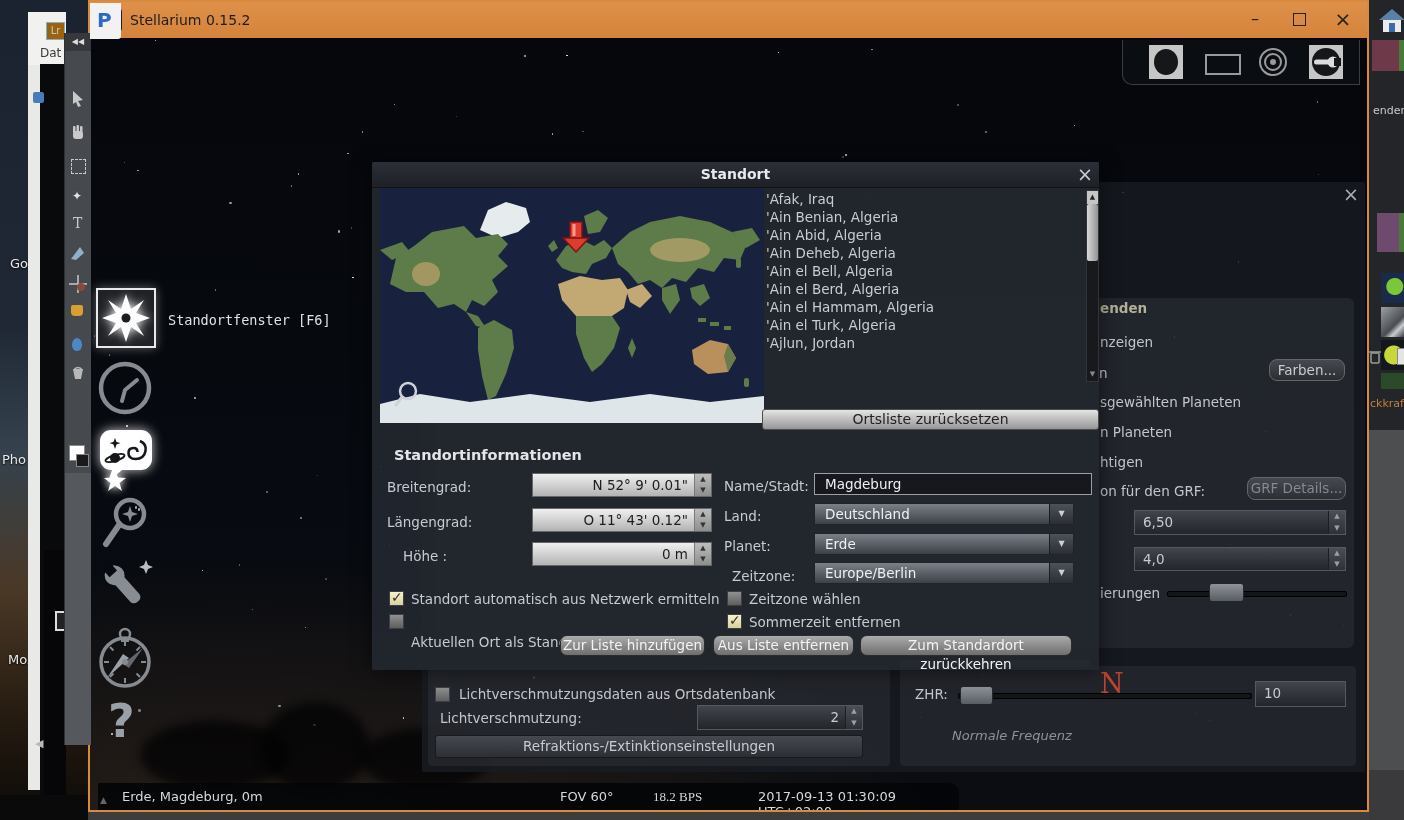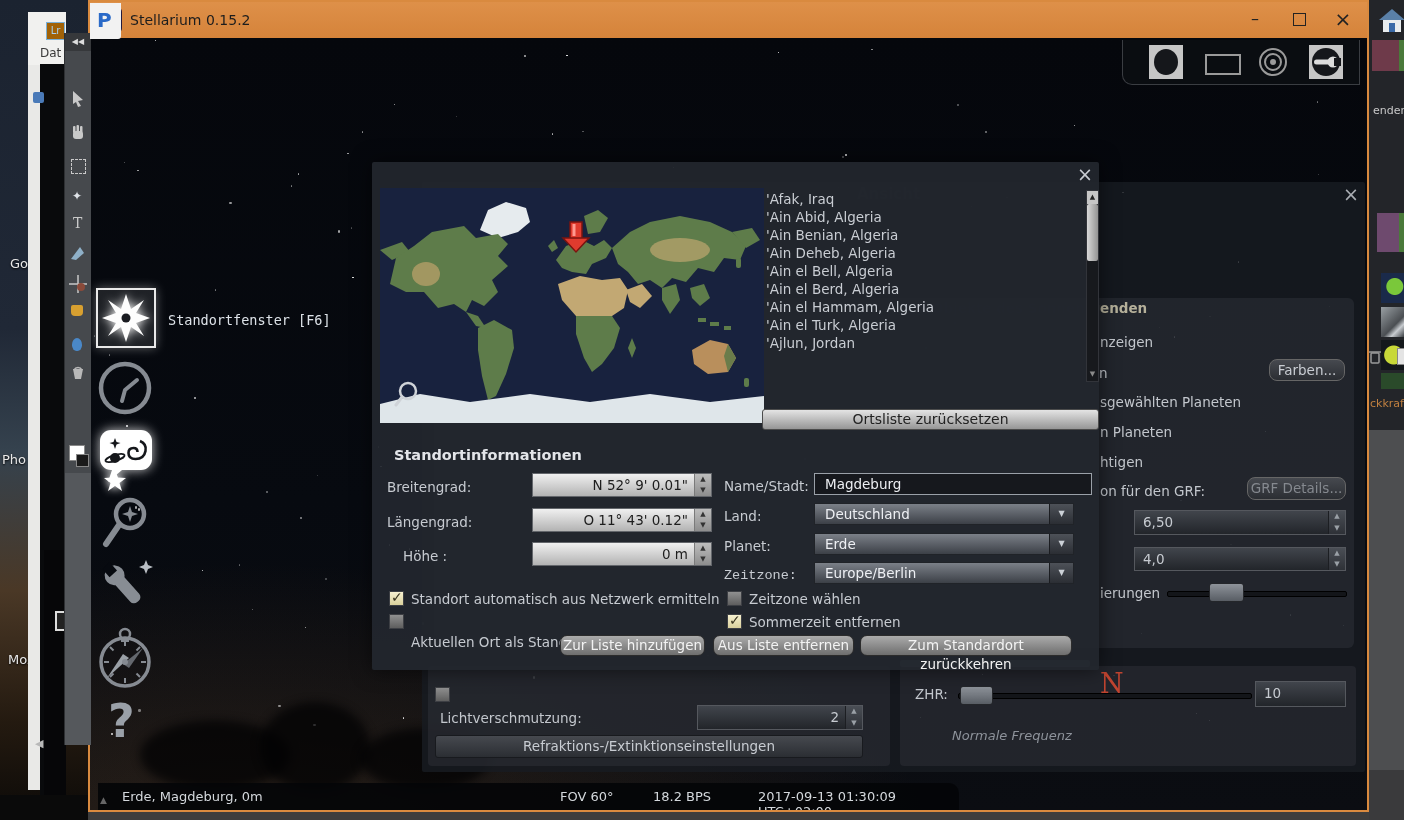--- a/index.html
+++ b/index.html
@@ -391,34 +391,36 @@
 
         <div class="txt" style="left:493px;top:504px;font-size:13.5px;color:#c3c7cd;">ZHR:</div>
         <div class="slider-track" style="left:536px;top:511px;width:292px;"></div>
         <div class="slider-thumb" style="left:538px;top:504px;width:31px;height:17px;"></div>
         <div class="spinD" style="left:833px;top:499px;width:91px;height:26px;">
             <span class="val">10</span>
           </div>
         <div class="txt" style="left:530px;top:546px;font-size:13px;font-style:italic;color:#8d929a;">Normale Frequenz</div>
 
         <div class="cb" style="left:13px;top:505px;"></div>
+        <div class="txt" style="left:37px;top:504px;font-size:13.5px;color:#c3c7cd;">Lichtverschmutzungsdaten aus Ortsdatenbank</div>
         <div class="txt" style="left:18px;top:528px;font-size:13.5px;color:#c3c7cd;">Lichtverschmutzung:</div>
         <div class="spinD" style="left:275px;top:523px;width:166px;height:25px;">
           <span class="val right">2</span>
           <span class="spinners">
               <span>▲</span>
               <span>▼</span>
             </span>
         </div>
         <div class="darkbtn" style="left:13px;top:553px;width:428px;height:23px;line-height:21px;">Refraktions-/Extinktionseinstellungen</div>
       </div>
 
       <div class="txt" style="left:1010px;top:630px;font-family:'DejaVu Serif',serif;font-size:27px;color:#bf4430;z-index:3;">N</div>
 
       <div class="dlg" style="left:282px;top:124px;width:727px;height:508px;background:rgba(34,38,46,.94);z-index:4;box-shadow:0 0 20px rgba(0,0,0,.55);">
+        <div class="dlg-title">Standort</div>
         <div class="dlg-close">×</div>
 
         <svg class="abs" style="left:8px;top:26px;" width="384" height="235" viewBox="0 0 384 235">
           <rect width="384" height="235" fill="#18223e"></rect>
           <path d="M100 42 L108 22 L126 14 L146 20 L150 34 L138 44 L118 50 Z" fill="#e6ebee"></path>
           <path d="M0 62 L22 54 L30 64 L12 72 Z" fill="#5e7c4a"></path>
           <path d="M10 96 L16 70 L34 58 L52 44 L84 38 L96 50 L118 46 L128 56 L118 68 L128 78 L112 92 L118 104 L104 118 L92 112 L86 124 L74 116 L58 120 L44 104 L26 104 Z" fill="#5e7c4a"></path>
           <ellipse cx="46" cy="86" rx="14" ry="12" fill="#b9a06a" opacity=".75"></ellipse>
           <path d="M86 124 L98 128 L106 140 L96 138 Z" fill="#5e7c4a"></path>
           <path d="M98 140 L114 132 L132 142 L134 160 L126 186 L116 208 L108 212 L102 188 L98 162 Z" fill="#5e7c4a"></path>
@@ -444,22 +446,22 @@
           <path d="M0 216 L40 206 L90 214 L150 206 L210 214 L270 206 L330 214 L384 208 L384 235 L0 235 Z" fill="#dfe6ea"></path>
           <g>
               <rect x="190" y="34" width="12" height="17" fill="#e03b2e" stroke="#7a1410" stroke-width="1.5"></rect>
               <polygon points="183,50 209,50 196,64" fill="#e03b2e" stroke="#7a1410" stroke-width="1.5"></polygon>
               <rect x="192.5" y="36" width="3" height="12" fill="#ff9a90"></rect>
             </g>
         </svg>
 
         <div id="citylist">
             <div>'Afak, Iraq</div>
+            <div>'Ain Benian, Algeria</div>
             <div>'Ain Abid, Algeria</div>
-            <div>'Ain Benian, Algeria</div>
             <div>'Ain Deheb, Algeria</div>
             <div>'Ain el Bell, Algeria</div>
             <div>'Ain el Berd, Algeria</div>
             <div>'Ain el Hammam, Algeria</div>
             <div>'Ain el Turk, Algeria</div>
             <div>'Ajlun, Jordan</div>
           </div>
         <div class="scroll">
           <div class="abs" style="left:0;top:0;width:11px;height:13px;background:#c6c6c6;color:#222;font-size:7px;text-align:center;line-height:13px;">▲</div>
           <div class="abs" style="left:0;top:13px;width:11px;height:57px;background:linear-gradient(90deg,#d8d8d8,#939393);border-radius:2px;"></div>
@@ -498,21 +500,21 @@
               <span>▼</span>
             </span>
         </div>
 
         <div class="lbl" style="left:352px;top:316px;">Name/Stadt:</div>
         <div class="dinput" style="left:442px;top:311px;width:278px;">Magdeburg</div>
         <div class="lbl" style="left:352px;top:346px;">Land:</div>
         <div class="ddown" style="left:442px;top:341px;width:260px;"><span>Deutschland</span><span class="arrow">▼</span></div>
         <div class="lbl" style="left:352px;top:376px;">Planet:</div>
         <div class="ddown" style="left:442px;top:371px;width:260px;"><span>Erde</span><span class="arrow">▼</span></div>
-        <div class="lbl" style="left:352px;top:406px;font-family:Liberation Mono, monospace;">Zeitzone:</div>
+        <div class="lbl" style="left:360px;top:406px;">Zeitzone:</div>
         <div class="ddown" style="left:442px;top:400px;width:260px;"><span>Europe/Berlin</span><span class="arrow">▼</span></div>
 
         <div class="cb checked" style="left:17px;top:429px;"></div>
         <div class="lbl" style="left:39px;top:429px;">Standort automatisch aus Netzwerk ermitteln</div>
         <div class="cb" style="left:355px;top:429px;"></div>
         <div class="lbl" style="left:377px;top:429px;">Zeitzone wählen</div>
         <div class="cb" style="left:17px;top:452px;"></div>
         <div class="lbl" style="left:39px;top:472px;text-align:center;">Aktuellen Ort als Standard setzen</div>
         <div class="cb checked" style="left:355px;top:452px;"></div>
         <div class="lbl" style="left:377px;top:452px;">Sommerzeit entfernen</div>
@@ -526,21 +528,21 @@
         <div class="ghost" style="left:767px;top:147px;font-size:15px;font-weight:bold;color:rgba(158,163,172,.5);">Ansicht</div>
         <div class="ghost" style="left:418px;top:218px;font-size:14px;font-weight:bold;color:rgba(148,152,162,.30);">DSO</div>
         <div class="ghost" style="left:612px;top:218px;font-size:14px;color:rgba(148,152,162,.22);">Landsch</div>
         <div class="ghost" style="left:842px;top:262px;font-size:13.5px;font-weight:bold;color:rgba(188,178,122,.30);">Objekte des Sonnensy</div>
         <div class="ghost" style="left:519px;top:410px;font-size:13.5px;font-weight:bold;color:rgba(182,172,118,.24);">und Markierungen</div>
       </div>
 
       <div class="statusbar" style="z-index:6;">
         <span style="left:24px;">Erde, Magdeburg, 0m</span>
         <span style="left:462px;">FOV 60°</span>
-        <span style="left:555px;">18.2 BPS</span>
+        <span style="left:555px;font-family:Liberation Serif, serif;">18.2 BPS</span>
         <span style="left:660px;">2017-09-13 01:30:09 UTC+02:00</span>
       </div>
       <div class="txt" style="left:10px;top:757px;font-size:9px;color:#666;z-index:6;">▲</div>
     </div>
   </div>
 
   <div class="abs" style="left:90px;top:3px;width:31px;height:36px;background:#f2f2f2;border-radius:0 0 3px 0;z-index:40;">
     <span class="txt" style="left:7px;top:5px;font-size:20px;font-weight:bold;color:#2a6ac8;">P</span>
   </div>
 

